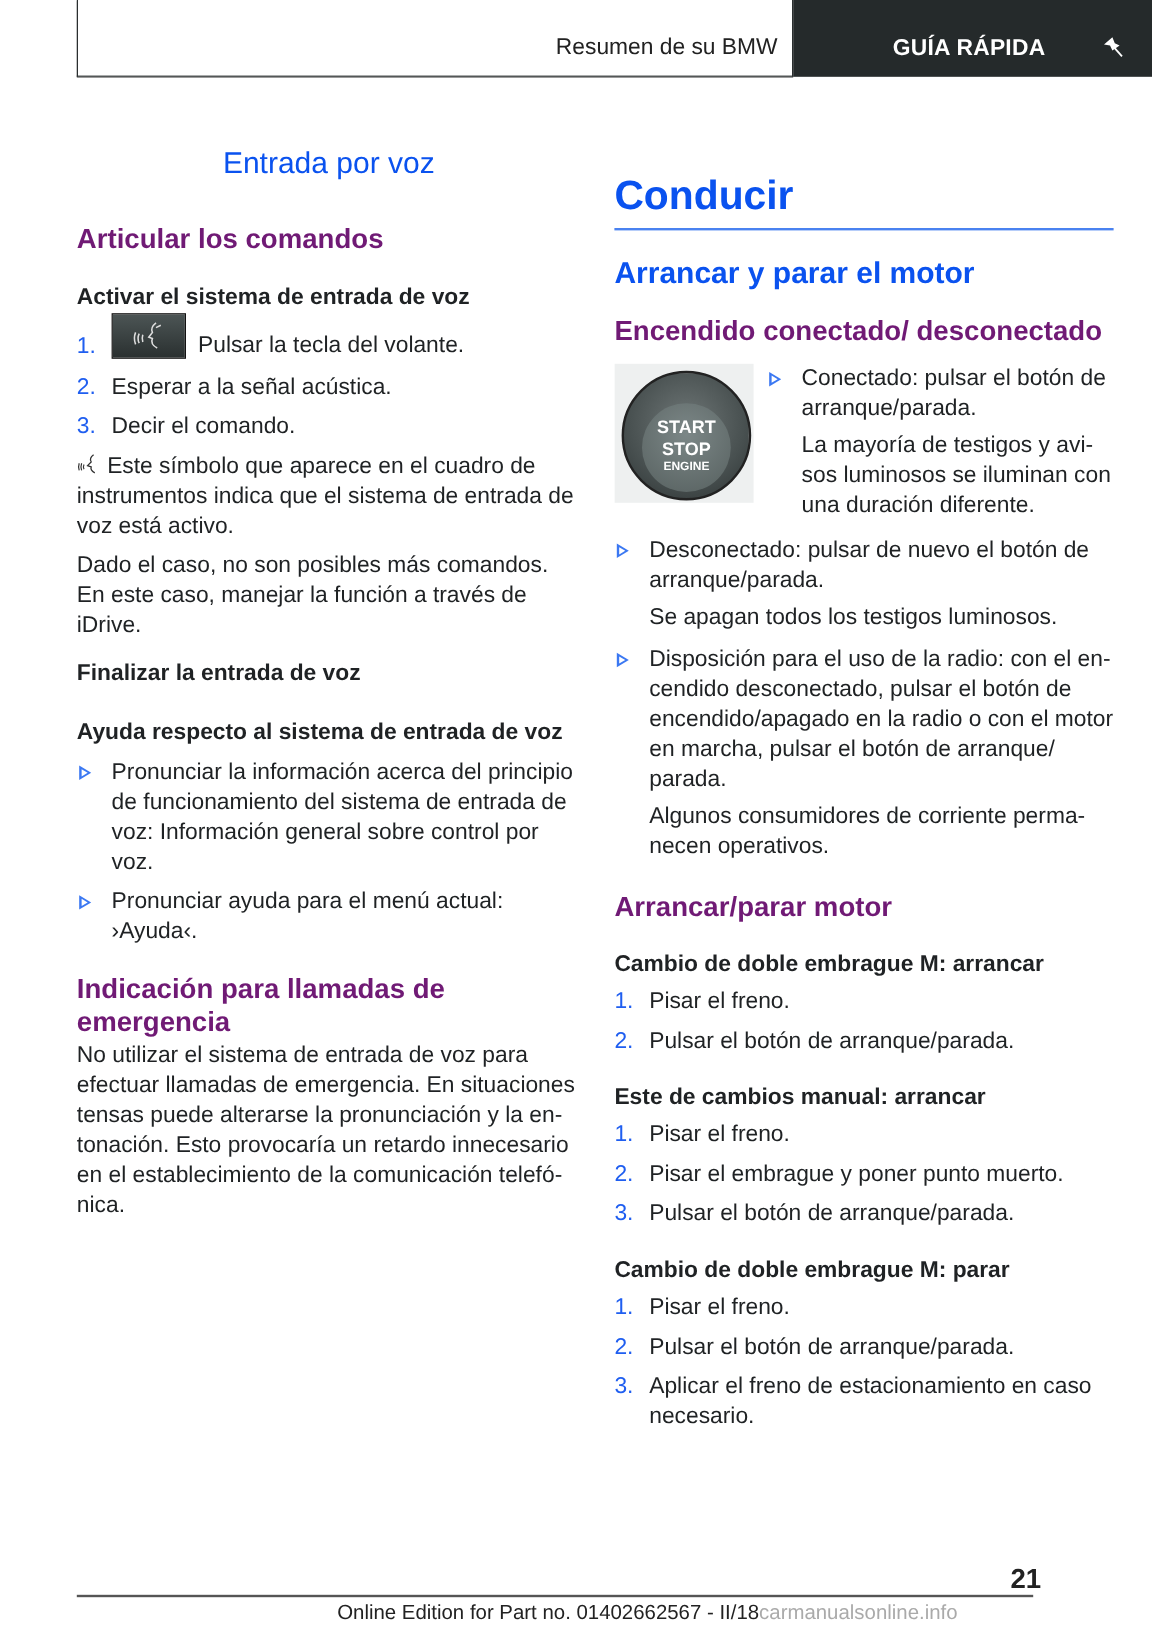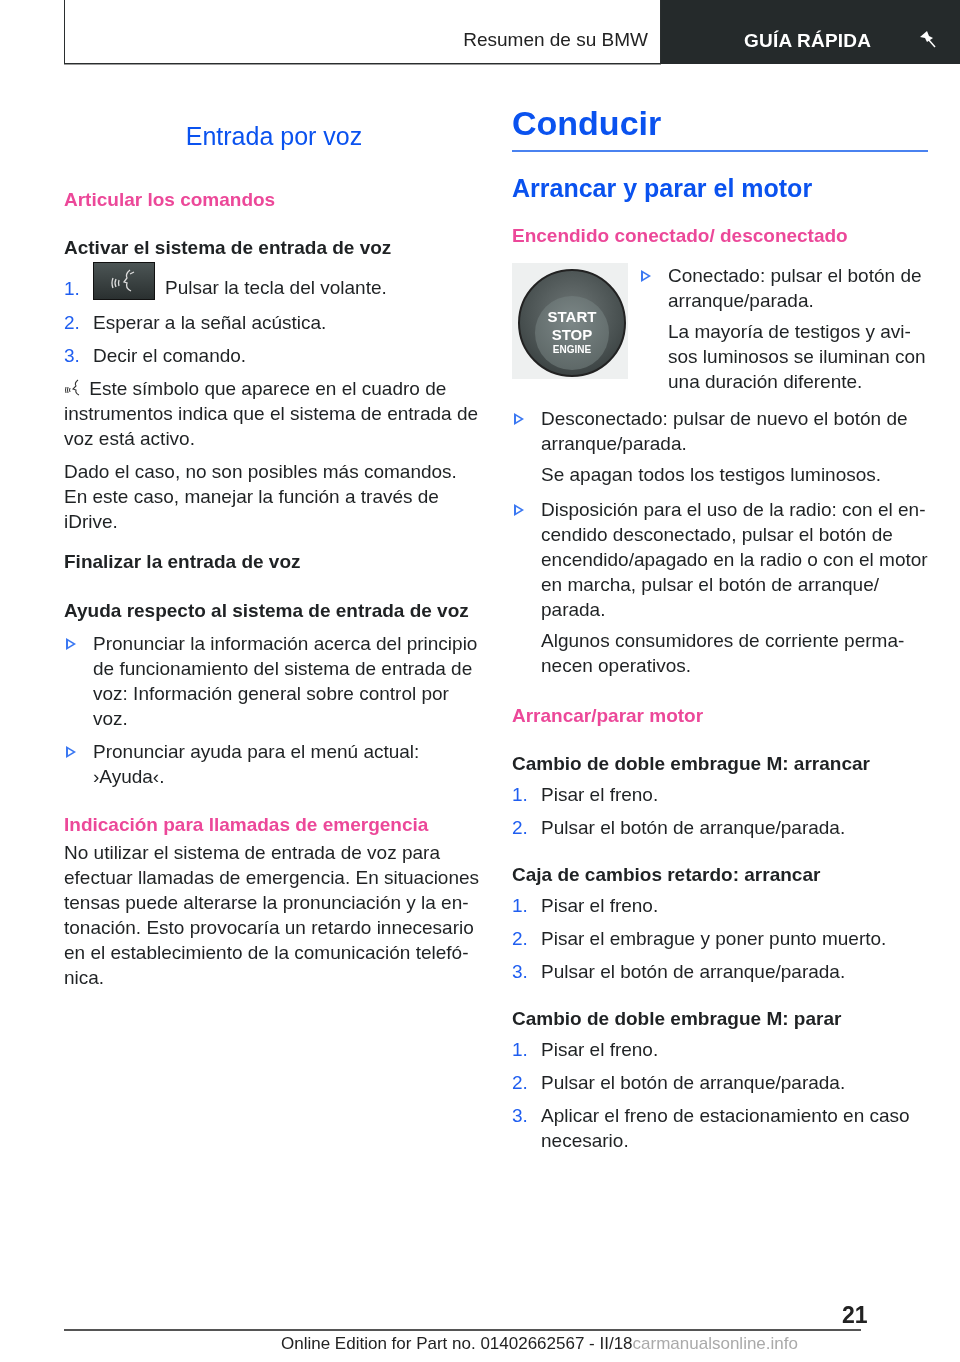--- a/index.html
+++ b/index.html
@@ -20,26 +20,26 @@
       background: #252a2b;
     }
     .hdr-dark .lbl {
       position: absolute; left: 83px; bottom: 12px; font-size: 19px; font-weight: bold; color: #fff;
       letter-spacing: 0.2px;
     }
     .hdr-dark .pin { position: absolute; left: 256px; top: 28px; width: 22px; height: 22px; }
 
     .col { position: absolute; top: 100px; }
     .col.left { left: 64px; width: 420px; }
-    .col.right { left: 512px; width: 416px; }
+    .col.right { left: 512px; width: 416px; margin-top: 40px; }
 
     h1.main { color: #0a52ef; font-size: 25px; font-weight: normal; margin: 16px; line-height: 40px; text-align: center; }
     h1.big { color: #0a52ef; font-size: 34px; font-weight: bold; margin: 0; line-height: 46px; padding-bottom: 4px; border-bottom: 2px solid #4a82f0; }
     h2.sec { color: #0a52ef; font-size: 25px; font-weight: bold; margin: 0; line-height: 32px; }
-    h3.sub { color: #ec4899; font-size: 19px; font-weight: bold; margin: 0; line-height: 27px; }
+    h3.sub { color: #701a75; font-size: 23px; font-weight: bold; margin: 0; line-height: 27px; }
     h4.bold { color: #1f2224; font-size: 19px; font-weight: bold; margin: 0; line-height: 25px; }
     p { font-size: 19px; line-height: 25px; margin: 0; }
     .item { position: relative; font-size: 19px; line-height: 25px; padding-left: 29px; }
     .item .num { position: absolute; left: 0; top: 0; color: #1f5ef0; }
     .item .tri { position: absolute; left: 2px; top: 7px; width: 0; height: 0;
       border-left: 10px solid #3b78f2; border-top: 6px solid transparent; border-bottom: 6px solid transparent; }
     .item .tri::after { content: ""; position: absolute; left: -8px; top: -3px;
       border-left: 5px solid #fff; border-top: 3px solid transparent; border-bottom: 3px solid transparent; }
     .btnimg {
       display: inline-block; width: 60px; height: 36px; vertical-align: middle;
@@ -176,21 +176,21 @@
   <h3 class="sub">Arrancar/parar motor</h3>
   <div style="height:22px"></div>
 
   <h4 class="bold">Cambio de doble embrague M: arrancar</h4>
   <div style="height:6px"></div>
   <div class="item"><span class="num">1.</span><span>Pisar el freno.</span></div>
   <div style="height:8px"></div>
   <div class="item"><span class="num">2.</span><span>Pulsar el botón de arranque/parada.</span></div>
   <div style="height:22px"></div>
 
-  <h4 class="bold">Caja de cambios retardo: arrancar</h4>
+  <h4 class="bold">Este de cambios manual: arrancar</h4>
   <div style="height:6px"></div>
   <div class="item"><span class="num">1.</span><span>Pisar el freno.</span></div>
   <div style="height:8px"></div>
   <div class="item"><span class="num">2.</span><span>Pisar el embrague y poner punto muerto.</span></div>
   <div style="height:8px"></div>
   <div class="item"><span class="num">3.</span><span>Pulsar el botón de arranque/parada.</span></div>
   <div style="height:22px"></div>
 
   <h4 class="bold">Cambio de doble embrague M: parar</h4>
   <div style="height:6px"></div>

